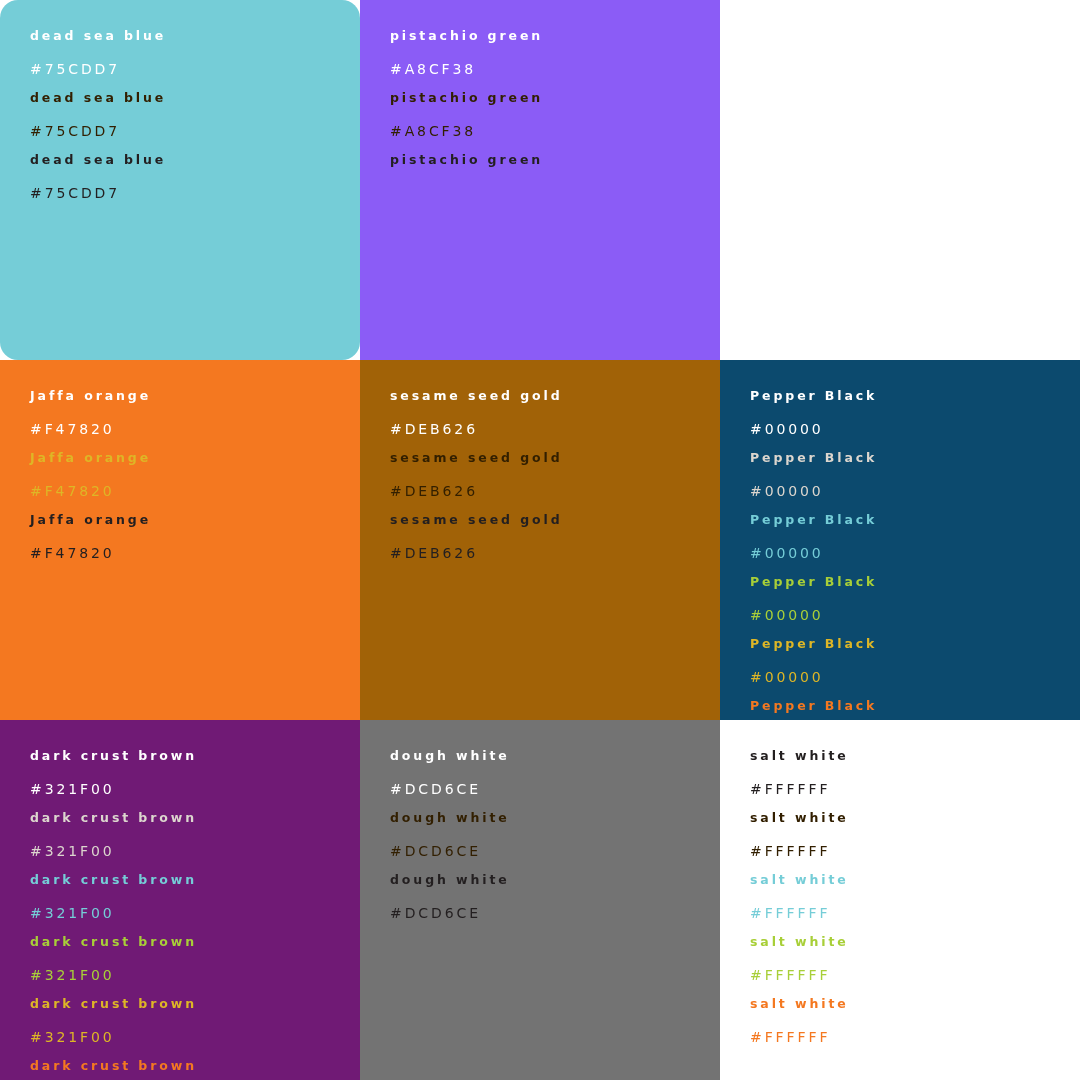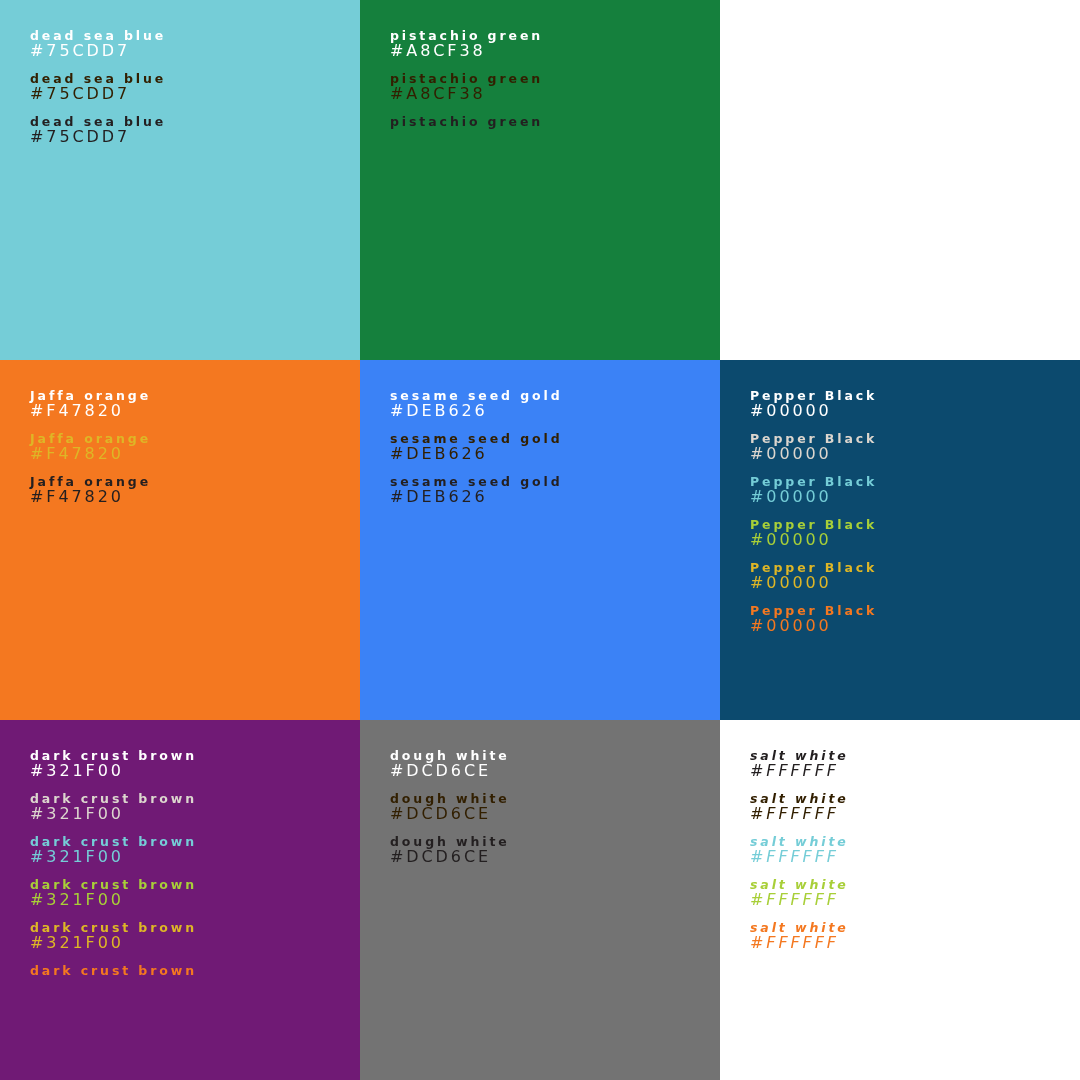--- a/index.html
+++ b/index.html
@@ -45,53 +45,53 @@
     display: block;
     font-size: 12.5px;
     font-weight: bold;
     letter-spacing: 2.9px;
     line-height: 15px;
     white-space: nowrap;
   }
 
   .color-hex {
     display: block;
-    font-size: 16px;
+    font-size: 14px;
     font-weight: normal;
     letter-spacing: 2.9px;
     line-height: 15px;
-    margin-top: 0;
+    margin-top: 19px;
     white-space: nowrap;
   }
 
   .empty-cell {
     background: #ffffff;
   }
 </style>
 </head>
 <body>
 
 <div id="palette-grid">
-    <div class="swatch-cell" style="background: rgb(117, 205, 215);">
+    <div class="swatch-cell" style="background: rgb(117, 205, 215); border-radius: 18px;">
       <div class="entry-list">
         <div class="color-entry" style="color: rgb(255, 255, 255);">
           <span class="color-name">dead sea blue</span>
           <span class="color-hex">#75CDD7</span>
         </div>
         <div class="color-entry" style="color: rgb(50, 31, 0);">
           <span class="color-name">dead sea blue</span>
           <span class="color-hex">#75CDD7</span>
         </div>
         <div class="color-entry" style="color: rgb(35, 31, 32);">
           <span class="color-name">dead sea blue</span>
           <span class="color-hex">#75CDD7</span>
         </div>
       </div>
     </div>
-    <div class="swatch-cell" style="background: #15803d;">
+    <div class="swatch-cell" style="background: #8b5cf6;">
       <div class="entry-list">
         <div class="color-entry" style="color: rgb(255, 255, 255);">
           <span class="color-name">pistachio green</span>
           <span class="color-hex">#A8CF38</span>
         </div>
         <div class="color-entry" style="color: rgb(50, 31, 0);">
           <span class="color-name">pistachio green</span>
           <span class="color-hex">#A8CF38</span>
         </div>
         <div class="color-entry" style="color: rgb(35, 31, 32);">
@@ -109,21 +109,21 @@
         <div class="color-entry" style="color: rgb(222, 182, 38);">
           <span class="color-name">Jaffa orange</span>
           <span class="color-hex">#F47820</span>
         </div>
         <div class="color-entry" style="color: rgb(35, 31, 32);">
           <span class="color-name">Jaffa orange</span>
           <span class="color-hex">#F47820</span>
         </div>
       </div>
     </div>
-    <div class="swatch-cell" style="background: #3b82f6;">
+    <div class="swatch-cell" style="background: #a16207;">
       <div class="entry-list">
         <div class="color-entry" style="color: rgb(255, 255, 255);">
           <span class="color-name">sesame seed gold</span>
           <span class="color-hex">#DEB626</span>
         </div>
         <div class="color-entry" style="color: rgb(50, 31, 0);">
           <span class="color-name">sesame seed gold</span>
           <span class="color-hex">#DEB626</span>
         </div>
         <div class="color-entry" style="color: rgb(35, 31, 32);">
@@ -196,21 +196,21 @@
         <div class="color-entry" style="color: rgb(50, 31, 0);">
           <span class="color-name">dough white</span>
           <span class="color-hex">#DCD6CE</span>
         </div>
         <div class="color-entry" style="color: rgb(35, 31, 32);">
           <span class="color-name">dough white</span>
           <span class="color-hex">#DCD6CE</span>
         </div>
       </div>
     </div>
-    <div class="swatch-cell" style="background: rgb(255, 255, 255); font-style: italic;">
+    <div class="swatch-cell" style="background: rgb(255, 255, 255);">
       <div class="entry-list">
         <div class="color-entry" style="color: rgb(35, 31, 32);">
           <span class="color-name">salt white</span>
           <span class="color-hex">#FFFFFF</span>
         </div>
         <div class="color-entry" style="color: rgb(50, 31, 0);">
           <span class="color-name">salt white</span>
           <span class="color-hex">#FFFFFF</span>
         </div>
         <div class="color-entry" style="color: rgb(117, 205, 215);">

